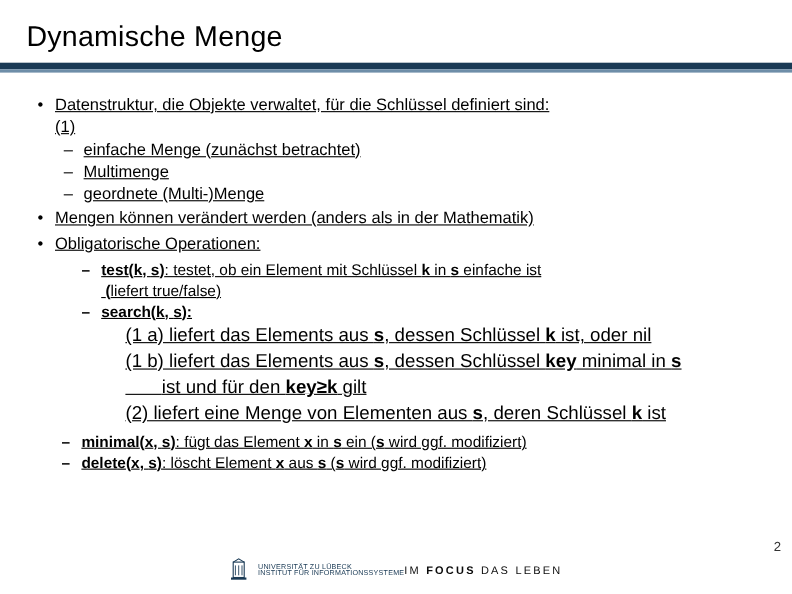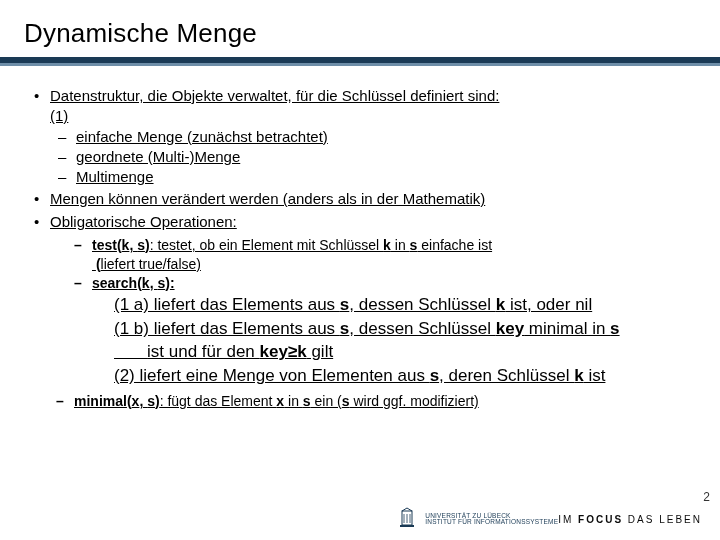--- a/index.html
+++ b/index.html
@@ -106,21 +106,21 @@
   }
   .b { font-weight: bold; }
   .footer {
     position: absolute;
     left: 0;
     right: 0;
     bottom: 8px;
     height: 26px;
     display: flex;
     align-items: center;
-    justify-content: flex-end;
+    justify-content: center;
     padding: 0 18px 0 14px;
     box-sizing: border-box;
   }
   .footer-left {
     display: flex;
     align-items: center;
     gap: 6px;
   }
   .uni-logo {
     width: 24px;
@@ -161,22 +161,22 @@
     <div class="bar-light"></div>
   </div>
 
   <div class="content">
     <ul class="top">
       <li>
         <span>Datenstruktur, die Objekte verwaltet, für die Schlüssel definiert sind:</span><br>
         <span>(1)</span>
         <ul class="sub">
           <li>einfache Menge (zunächst betrachtet)</li>
+          <li>Multimenge</li>
           <li>geordnete (Multi-)Menge</li>
-          <li>Multimenge</li>
         </ul>
       </li>
       <li>Mengen können verändert werden (anders als in der Mathematik)</li>
       <li>
         <span>Obligatorische Operationen:</span>
 
         <ul class="ops">
           <li>
             <span class="b">test</span><span class="b">(</span><span class="b">k</span><span class="b">, </span><span class="b">s</span><span class="b">)</span><span>: testet, ob ein Element mit Schlüssel </span><span class="b">k</span><span> in </span><span class="b">s</span><span> einfache ist</span><br>
             &nbsp;<span class="b">(</span><span>liefert true/false)</span>
@@ -187,20 +187,23 @@
               <li><span>(1 a) liefert das Elements aus </span><span class="b">s</span><span>, dessen Schlüssel </span><span class="b">k</span><span> ist, oder nil</span></li>
               <li><span>(1 b) liefert das Elements aus </span><span class="b">s</span><span>, dessen Schlüssel </span><span class="b">key</span><span> minimal in </span><span class="b">s</span><br>&nbsp;&nbsp;&nbsp;&nbsp;&nbsp;&nbsp;&nbsp;<span>ist und für den </span><span class="b">key≥k</span><span> gilt</span></li>
               <li><span>(2) liefert eine Menge von Elementen aus </span><span class="b">s</span><span>, deren Schlüssel </span><span class="b">k</span><span> ist</span></li>
             </ul>
           </li>
         </ul>
 
         <ul class="ops" style="padding-left:6px; margin-top:2px;">
           <li>
             <span class="b">minimal</span><span class="b">(</span><span class="b">x</span><span class="b">, </span><span class="b">s</span><span class="b">)</span><span>: fügt das Element </span><span class="b">x</span><span> in </span><span class="b">s</span><span> ein (</span><span class="b">s</span><span> wird ggf. modifiziert)</span>
+          </li>
+          <li>
+            <span class="b">delete</span><span class="b">(</span><span class="b">x</span><span class="b">, </span><span class="b">s</span><span class="b">)</span><span>: löscht Element </span><span class="b">x</span><span> aus </span><span class="b">s</span><span> (</span><span class="b">s</span><span> wird ggf. modifiziert)</span>
           </li>
         </ul>
 
       </li>
     </ul>
   </div>
 
   <div class="page-num">2</div>
 
   <div class="footer">

